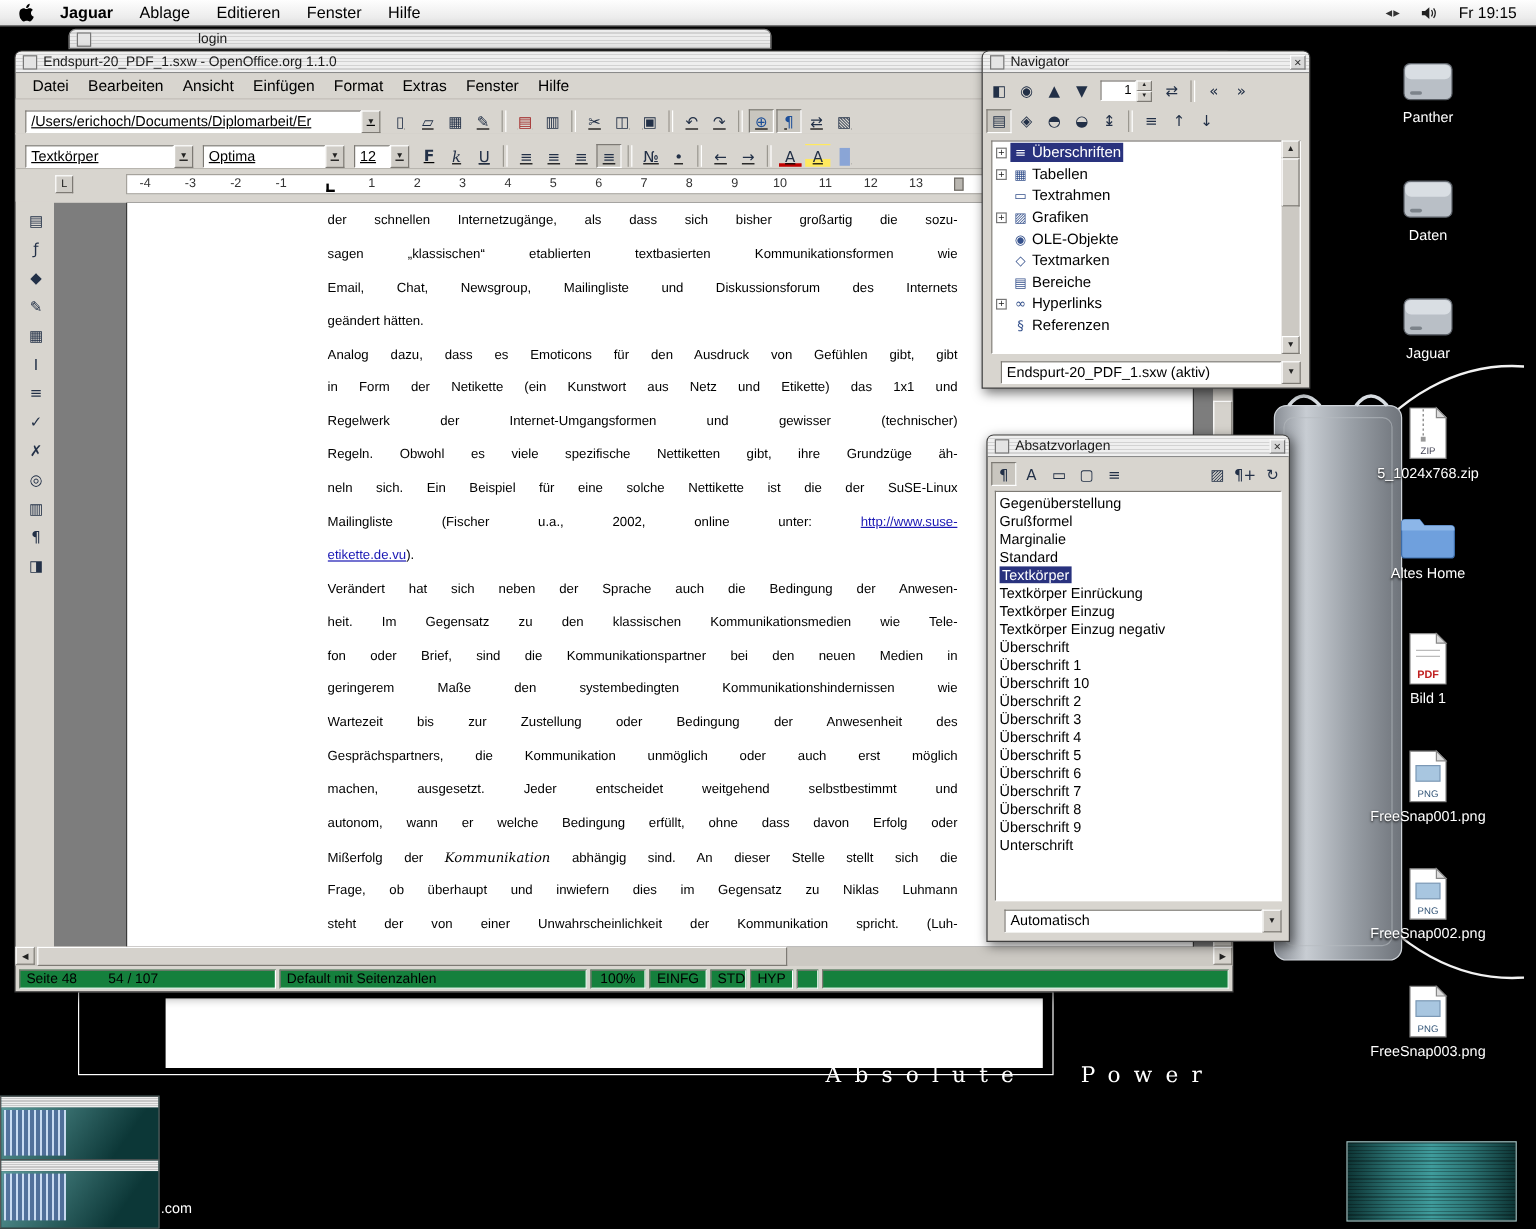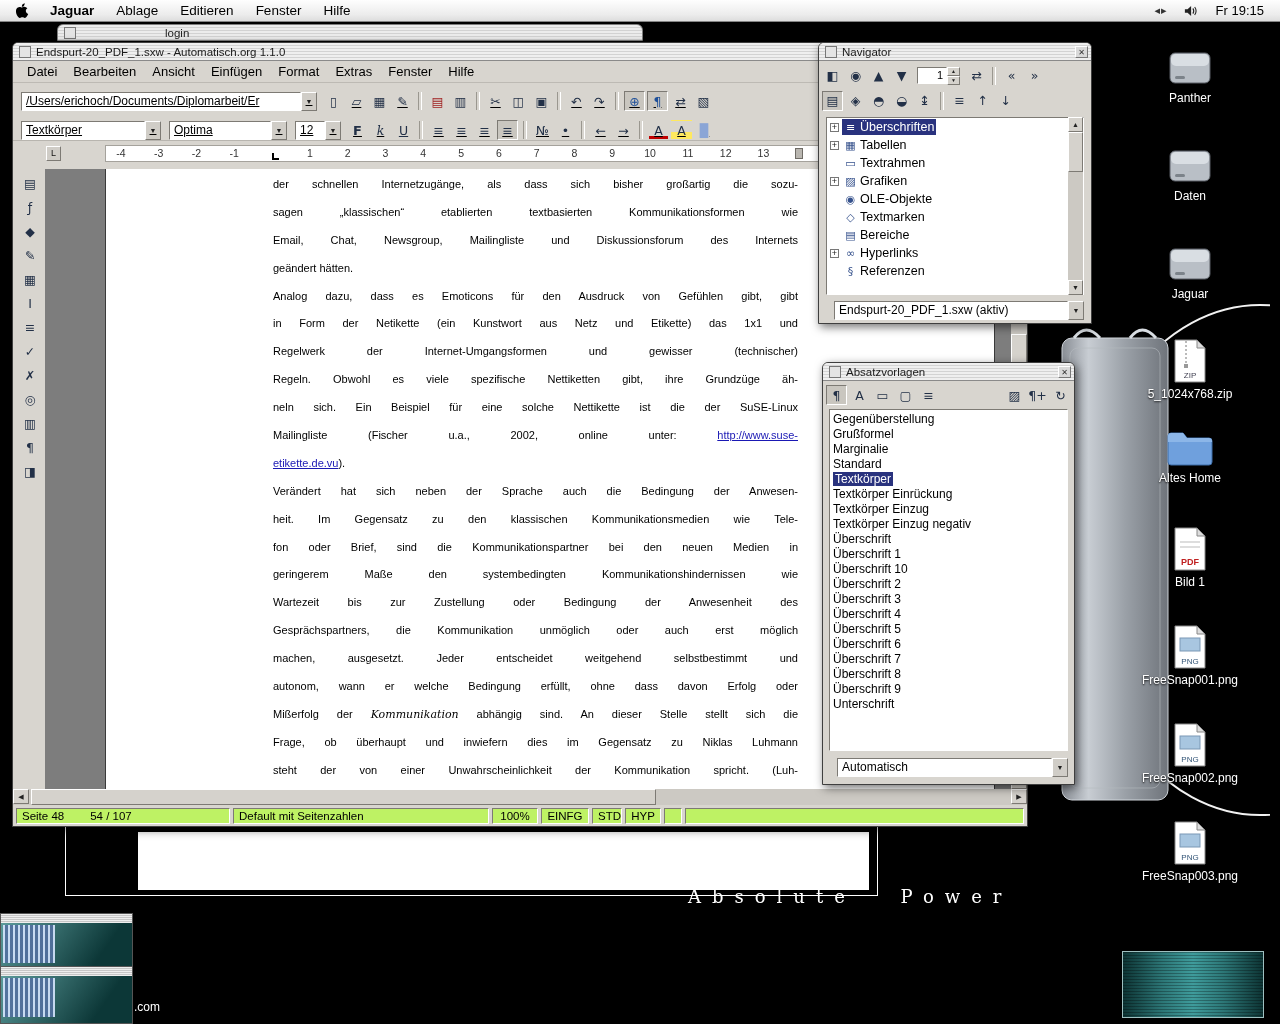--- a/index.html
+++ b/index.html
@@ -103,21 +103,21 @@
   .sbbtn{width:16px;height:15px;background:#d5d2cc;border:1px solid;border-color:#fff #7d7a74 #7d7a74 #fff;font-size:7px;display:flex;
          align-items:center;justify-content:center;color:#222;box-sizing:border-box;flex:none;}
   .vtrack{flex:1;position:relative;}
   .vthumb{position:absolute;left:0;top:150px;width:16px;height:62px;background:#d5d2cc;border:1px solid;border-color:#fff #7d7a74 #7d7a74 #fff;box-sizing:border-box;}
   .hscroll{position:absolute;left:0;top:746px;width:1014px;height:16px;background:#ccc9c3;display:flex;}
   .htrack{flex:1;position:relative;}
   .hthumb{position:absolute;left:2px;top:0;width:625px;height:16px;background:#d5d2cc;border:1px solid;border-color:#fff #7d7a74 #7d7a74 #fff;box-sizing:border-box;}
 
   .statusbar{position:absolute;left:0;right:0;top:763px;height:20px;display:flex;align-items:center;padding-left:3px;gap:3px;}
   .seg{height:16px;box-sizing:border-box;border:1px solid;border-color:#7d7a74 #fff #fff #7d7a74;font-size:11.5px;line-height:14px;
-       padding:0 5px;color:#000;overflow:hidden;white-space:nowrap;background:#bef264;}
+       padding:0 5px;color:#000;overflow:hidden;white-space:nowrap;background:#15803d;}
   .s1{width:214px;display:flex;gap:26px;}
   .s2{width:256px;}
   .s3{width:46px;text-align:center;}
   .s4{width:48px;text-align:center;}
   .s5{width:30px;text-align:center;}
   .s6{width:36px;text-align:center;}
   .s7{width:18px;}
   .s8{flex:1;margin-right:3px;}
 
   
@@ -203,21 +203,21 @@
   <div class="teal"></div>
 
   <div class="login-bar">
     <span class="winicon"></span>
     <span class="login-title">login</span>
   </div>
 
   <div class="win writer">
     <div class="titlebar">
       <span class="winicon"></span>
-      <span class="title-text">Endspurt-20_PDF_1.sxw - Automatisch.org 1.1.0</span>
+      <span class="title-text">Endspurt-20_PDF_1.sxw - OpenOffice.org 1.1.0</span>
     </div>
 
     <div class="wmenubar">
 
     <span class="wmenu">Datei</span>
         <span class="wmenu">Bearbeiten</span>
         <span class="wmenu">Ansicht</span>
         <span class="wmenu">Einfügen</span>
         <span class="wmenu">Format</span>
         <span class="wmenu">Extras</span>

